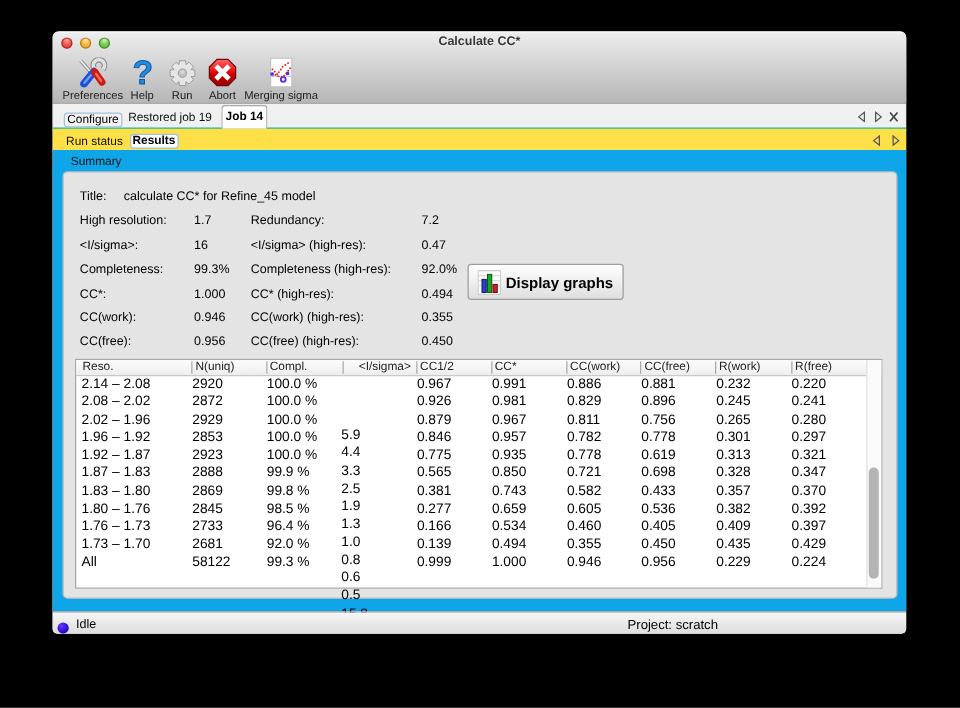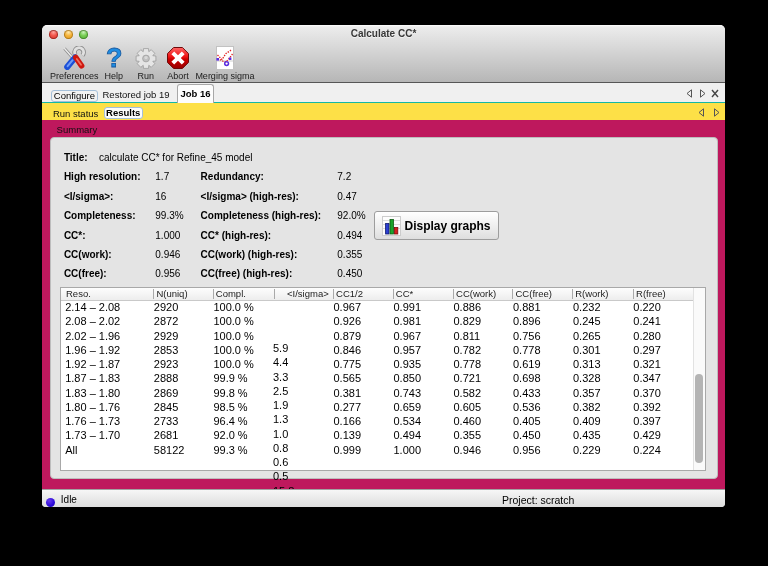--- a/index.html
+++ b/index.html
@@ -20,24 +20,24 @@
   #tabs2{position:absolute;left:0;top:78px;width:683px;height:17px;background:#fde047;
     border-bottom:1px solid #d6d6d6;}
   .tabtxt{position:absolute;font-size:9.5px;color:#111;line-height:12px;}
   #jobtab{position:absolute;left:135px;top:1px;width:35px;height:18px;background:#fdfdfd;
     border:1px solid #a8a8a8;border-bottom:none;border-radius:3px 3px 0 0;
     font-size:9.5px;font-weight:bold;text-align:center;line-height:18.5px;}
   #cfg{position:absolute;left:8.9px;top:6.5px;width:45px;height:10px;background:#f2f2f2;
     border:1px solid #a4bfd9;border-radius:3px;font-size:9.5px;text-align:center;line-height:10px;}
   #res{position:absolute;left:61.7px;top:4px;width:37px;height:10px;background:#fcfcfc;
     border:1px solid #a4bfd9;border-radius:3px;font-size:9.5px;font-weight:bold;text-align:center;line-height:10px;}
-  #content{position:absolute;left:0;top:95px;width:683px;height:369px;background:#be185d;}
+  #content{position:absolute;left:0;top:95px;width:683px;height:369px;background:#0ea5e9;}
   #panel{position:absolute;left:8px;top:17px;width:666px;height:340px;background:#e4e4e4;
     border:1px solid #bdbdbd;border-radius:4px;}
-  .kl{position:absolute;font-size:10px;font-weight:bold;color:#000;white-space:pre;line-height:13px;}
+  .kl{position:absolute;font-size:10px;font-weight:normal;color:#000;white-space:pre;line-height:13px;}
   .kv{position:absolute;font-size:10px;color:#000;white-space:pre;line-height:13px;}
   #btn{position:absolute;left:331.5px;top:91px;width:123px;height:27px;
     background:linear-gradient(#ffffff,#ececec 60%,#dedede);border:1px solid #9d9d9d;
     border-radius:3px;}
   #btn .bt{position:absolute;left:30px;top:7px;font-size:12px;font-weight:bold;color:#000;white-space:pre;}
   #tbl{position:absolute;left:18px;top:166.5px;width:644px;height:182px;background:#fff;
     border:1px solid #a8a8a8;}
   #thead{position:absolute;left:0;top:0;width:644px;height:12px;
     background:linear-gradient(#fdfdfd,#ededed);border-bottom:1px solid #c9c9c9;}
   .hc{position:absolute;top:0.5px;font-size:9.5px;color:#222;white-space:pre;line-height:11px;}
@@ -111,21 +111,21 @@
       <rect x="3.4" y="12" width="2.6" height="2.6" fill="#5b2ee0"></rect>
       <rect x="15.8" y="11.4" width="2.6" height="2.6" fill="#5b2ee0"></rect>
       <circle cx="13.6" cy="17.6" r="1.9" fill="none" stroke="#5b2ee0" stroke-width="1.5"></circle>
     </svg>
         <div class="lbl">Merging sigma</div>
       </div>
   </div>
   <div id="tabs1">
     <div id="cfg">Configure</div>
     <div class="tabtxt" style="left:60.5px;top:6px;">Restored job 19</div>
-    <div id="jobtab">Job 16</div>
+    <div id="jobtab">Job 14</div>
     <svg class="abs" style="left:644px;top:6px;" width="34" height="9" viewBox="0 0 34 9">
       <path d="M5.5,0.8 L5.5,8.2 L1,4.5 Z" fill="none" stroke="#555" stroke-width="1"></path>
       <path d="M14.5,0.8 L14.5,8.2 L19,4.5 Z" fill="none" stroke="#555" stroke-width="1"></path>
       <path d="M26,1 L32,8 M32,1 L26,8" stroke="#444" stroke-width="1.4"></path>
     </svg>
   </div>
   <div id="tabs2">
     <div class="tabtxt" style="left:10.9px;top:4.5px;">Run status</div>
     <div id="res">Results</div>
     <svg class="abs" style="left:656px;top:5px;" width="22" height="9" viewBox="0 0 22 9">

